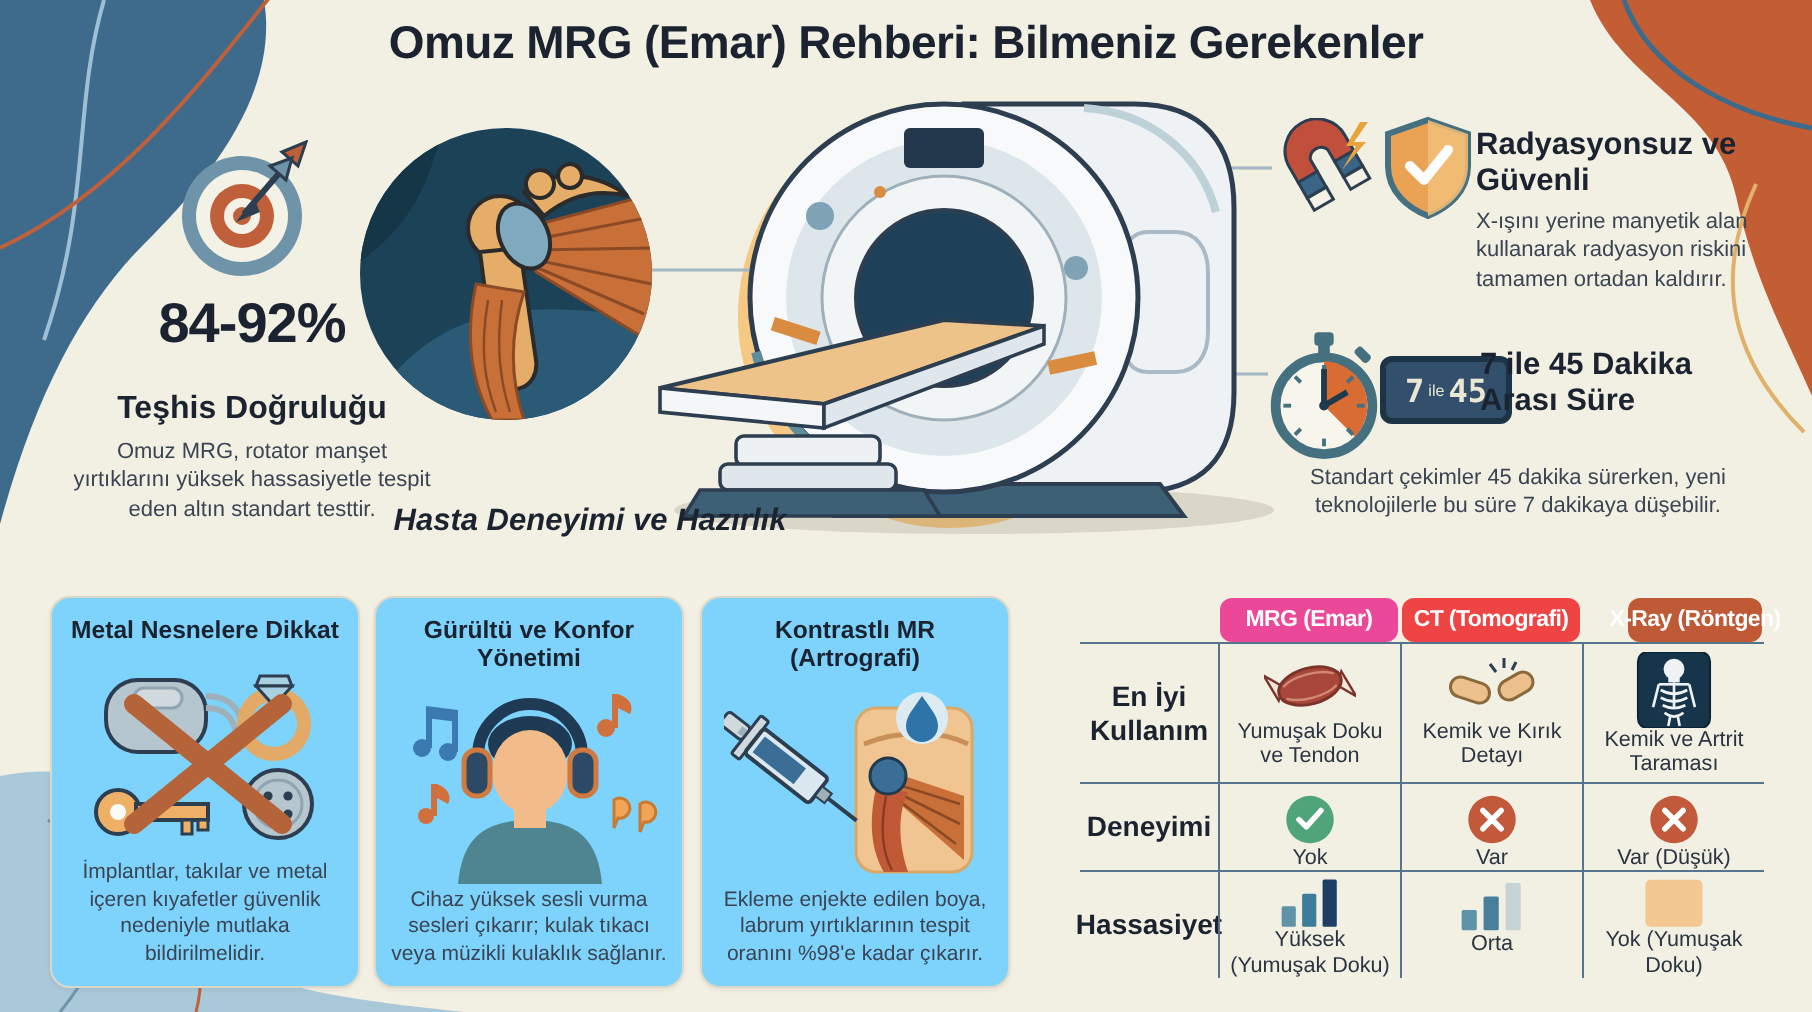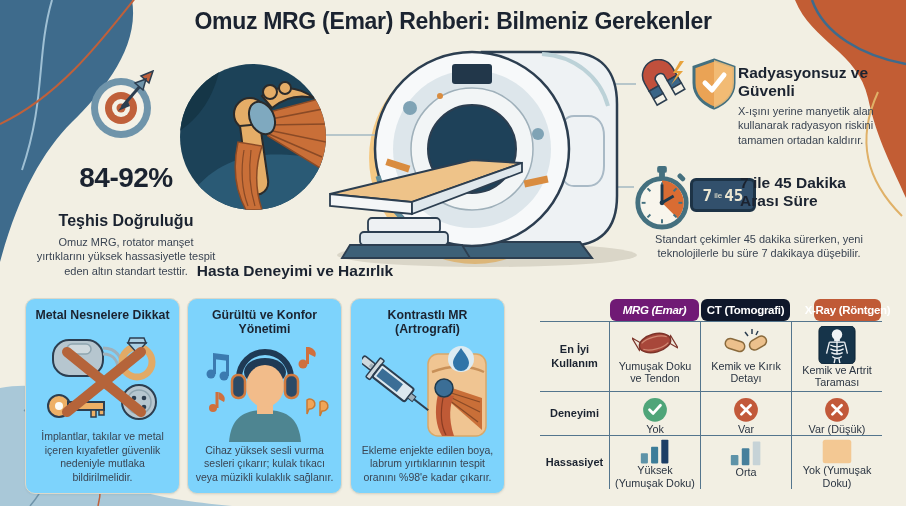--- a/index.html
+++ b/index.html
@@ -7,56 +7,56 @@
   .stage{position:relative;width:906px;height:506px;overflow:hidden;background:#f2efe3;}
   .decor{position:absolute;left:0;top:0;z-index:0;}
   .abs{position:absolute;z-index:2;}
   svg{display:block;}
 
   .page-title{left:0;top:8px;width:906px;text-align:center;font-size:23px;font-weight:bold;color:#1b2330;letter-spacing:-0.3px;}
 
   
   .stat{left:36px;top:70px;width:180px;text-align:center;}
   .stat svg{margin:0 auto;}
-  .stat-value{font-size:28px;font-weight:bold;color:#1b2330;margin-top:20px;letter-spacing:-0.5px;}
+  .stat-value{font-size:28px;font-weight:bold;color:#1b2330;margin-top:4px;letter-spacing:-0.5px;}
   .stat-label{font-size:16px;font-weight:bold;color:#1b2330;margin-top:18px;}
   .stat-desc{font-size:11px;line-height:1.3;color:#3a4452;margin-top:5px;}
 
   
   .info-item{width:256px;}
   .info-1{left:638px;top:58px;}
   .info-2{left:632px;top:166px;}
   .info-icons{position:absolute;left:0;top:0;display:flex;gap:4px;align-items:center;}
   .info-head{position:absolute;font-size:15.5px;font-weight:bold;line-height:1.15;color:#1b2330;}
   .info-1 .info-head{left:100px;top:6px;width:150px;}
   .info-1 .info-body{position:absolute;left:100px;top:46px;width:166px;font-size:11px;line-height:1.3;color:#3a4452;}
   .info-2 .info-head{left:108px;top:8px;width:140px;}
   .info-2 .info-body{position:absolute;left:14px;top:66px;width:226px;text-align:center;font-size:11px;line-height:1.3;color:#3a4452;}
   .lcd{position:absolute;left:58px;top:12px;width:60px;height:28px;background:#32506c;border:3px solid #1d3346;border-radius:6px;display:flex;align-items:center;justify-content:center;gap:2px;}
   .lcd .dig{font-family:"DejaVu Sans Mono",monospace;font-weight:bold;font-size:16px;color:#ece7d2;}
   .lcd .sep{font-size:8px;color:#ece7d2;}
 
   
   .sec-title{font-size:15.5px;font-weight:bold;color:#1b2330;text-align:center;}
-  .patient-title{left:115px;top:262px;width:360px;}
+  .patient-title{left:115px;top:252px;width:360px;font-style:italic;}
   .cards{left:25px;top:298px;width:482px;height:194px;}
   .card{position:absolute;top:0;width:153px;height:194px;background:#7dd3fc;border:1px solid #dcd8c9;border-radius:10px;box-shadow:0 1px 2px rgba(60,60,40,0.08);}
   .card-1{left:0;} .card-2{left:162px;} .card-3{left:325px;}
   .card-title{margin-top:9px;text-align:center;font-size:12.3px;font-weight:bold;color:#1b2330;padding:0 3px;}
   .card-art{margin:6px auto 0;}
   .card-desc{position:absolute;left:6px;right:6px;bottom:9px;text-align:center;font-size:10.5px;line-height:1.28;color:#3a4452;}
 
   
   .cmp-title{left:533px;top:274px;width:360px;}
   .cmp{left:540px;top:299px;display:grid;grid-template-columns:69px 91px 91px 91px;grid-template-rows:22px 70px 44px 54px;}
   .tcell{position:relative;}
   .rowline{border-top:1.5px solid #54758d;}
   .colline{border-left:1.5px solid #54758d;}
   .pill{margin:0 1px;height:22px;border-radius:6px;color:#fff;font-weight:bold;font-size:11.5px;letter-spacing:-0.3px;display:flex;align-items:center;justify-content:center;white-space:nowrap;}
-  .rlabel{display:flex;align-items:center;justify-content:center;text-align:center;font-weight:bold;font-size:11px;line-height:1.2;color:#1b2330;padding:0 2px;}
+  .rlabel{display:flex;align-items:center;justify-content:center;text-align:center;font-weight:bold;font-size:14px;line-height:1.2;color:#1b2330;padding:0 2px;}
   .dcell{display:flex;flex-direction:column;align-items:center;}
   .dcell .clabel{font-size:10.8px;line-height:1.15;text-align:center;color:#2b3542;max-width:86px;}
   .pt1{padding-top:4px;} .pt2{padding-top:5px;} .pt3{padding-top:3px;}
 </style>
 </head>
 <body>
 
 <div class="stage">
 
   <svg class="decor" width="906" height="506" viewBox="0 0 906 506">
@@ -288,24 +288,24 @@
       </svg>
       <div class="card-desc">Ekleme enjekte edilen boya, labrum yırtıklarının tespit oranını %98'e kadar çıkarır.</div>
     </div>
   </div>
 
 
   <div class="abs cmp">
 
     <div class="tcell"></div>
     <div class="tcell">
-        <div class="pill" style="background-color: #701a75; font-style: italic;">MRG (Emar)</div>
+        <div class="pill" style="background-color: #ec4899;">MRG (Emar)</div>
       </div>
     <div class="tcell">
-        <div class="pill" style="background-color: #0f172a;">CT (Tomografi)</div>
+        <div class="pill" style="background-color: #ef4444;">CT (Tomografi)</div>
       </div>
     <div class="tcell">
         <div class="pill" style="background-color: rgb(192, 90, 54); margin-left: 23px;">X-Ray (Röntgen)</div>
       </div>
 
     <div class="tcell rowline rlabel">En İyi Kullanım</div>
     <div class="tcell rowline colline dcell pt1">
       <svg width="46" height="34" viewBox="0 0 46 34">
         <g transform="rotate(-15 23 17)">
           <path d="M10,14 L2,6 L6,20 Z" fill="#efe9dc" stroke="#7c3329" stroke-width="1.2"></path>

